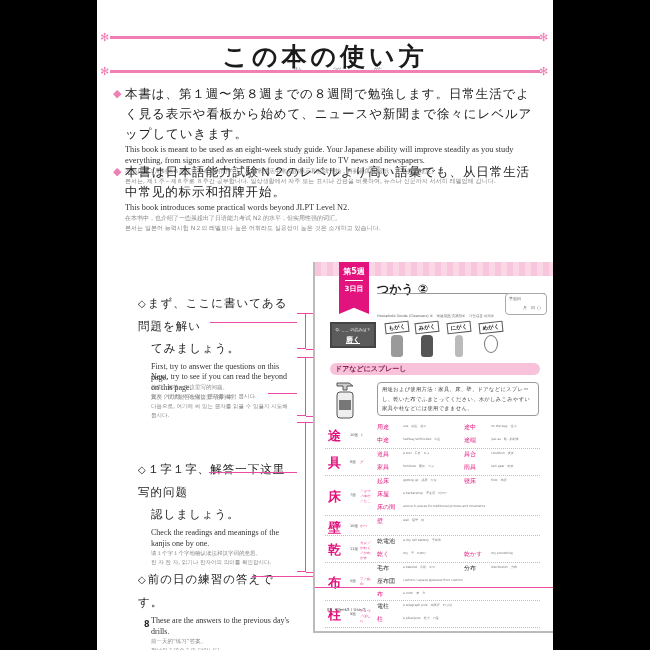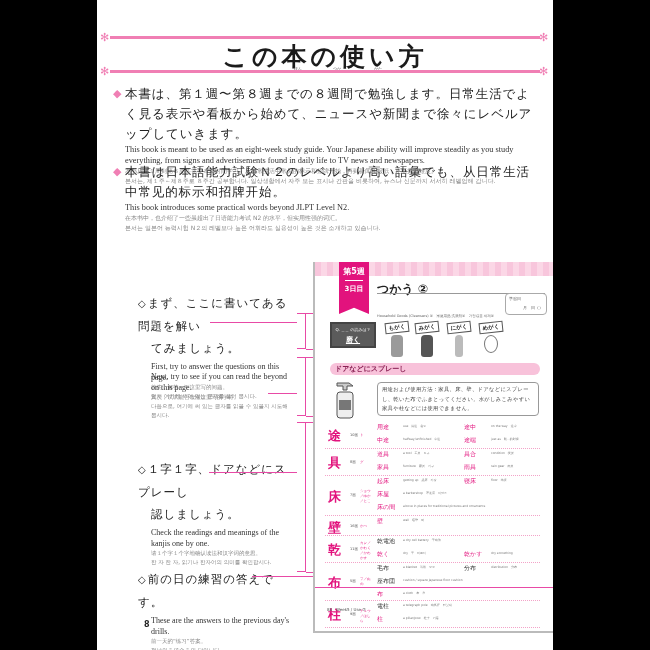--- a/index.html
+++ b/index.html
@@ -124,21 +124,21 @@
 </div>
 
 <div class="expl" style="top:369px;">
   <div class="en">Next, try to see if you can read the beyond on this page.</div>
   <div class="zh">其次，试试能否读懂这里写的字符。</div>
   <div class="ko">다음으로, 여기에 써 있는 글자를 읽을 수 있을지 시도해 봅시다.</div>
 </div>
 
 <div class="expl" style="top:458px;">
   <div class="jp">
-    <span class="diamond">◇</span><span>１字１字、ドアなどにスプレーし</span>
+    <span class="diamond">◇</span><span>１字１字、解答一下这里写的问题</span>
     <span class="indent">認しましょう。</span>
   </div>
   <div class="en">Check the readings and meanings of the kanjis one by one.</div>
   <div class="zh">请１个字１个字地确认读法和汉字词的意思。</div>
   <div class="ko">한 자 한 자, 읽기나 한자어의 의미를 확인합시다.</div>
 </div>
 
 <div class="expl" style="top:568px;">
   <div class="jp">
     <span class="diamond">◇</span><span>前の日の練習の答えです。</span>

